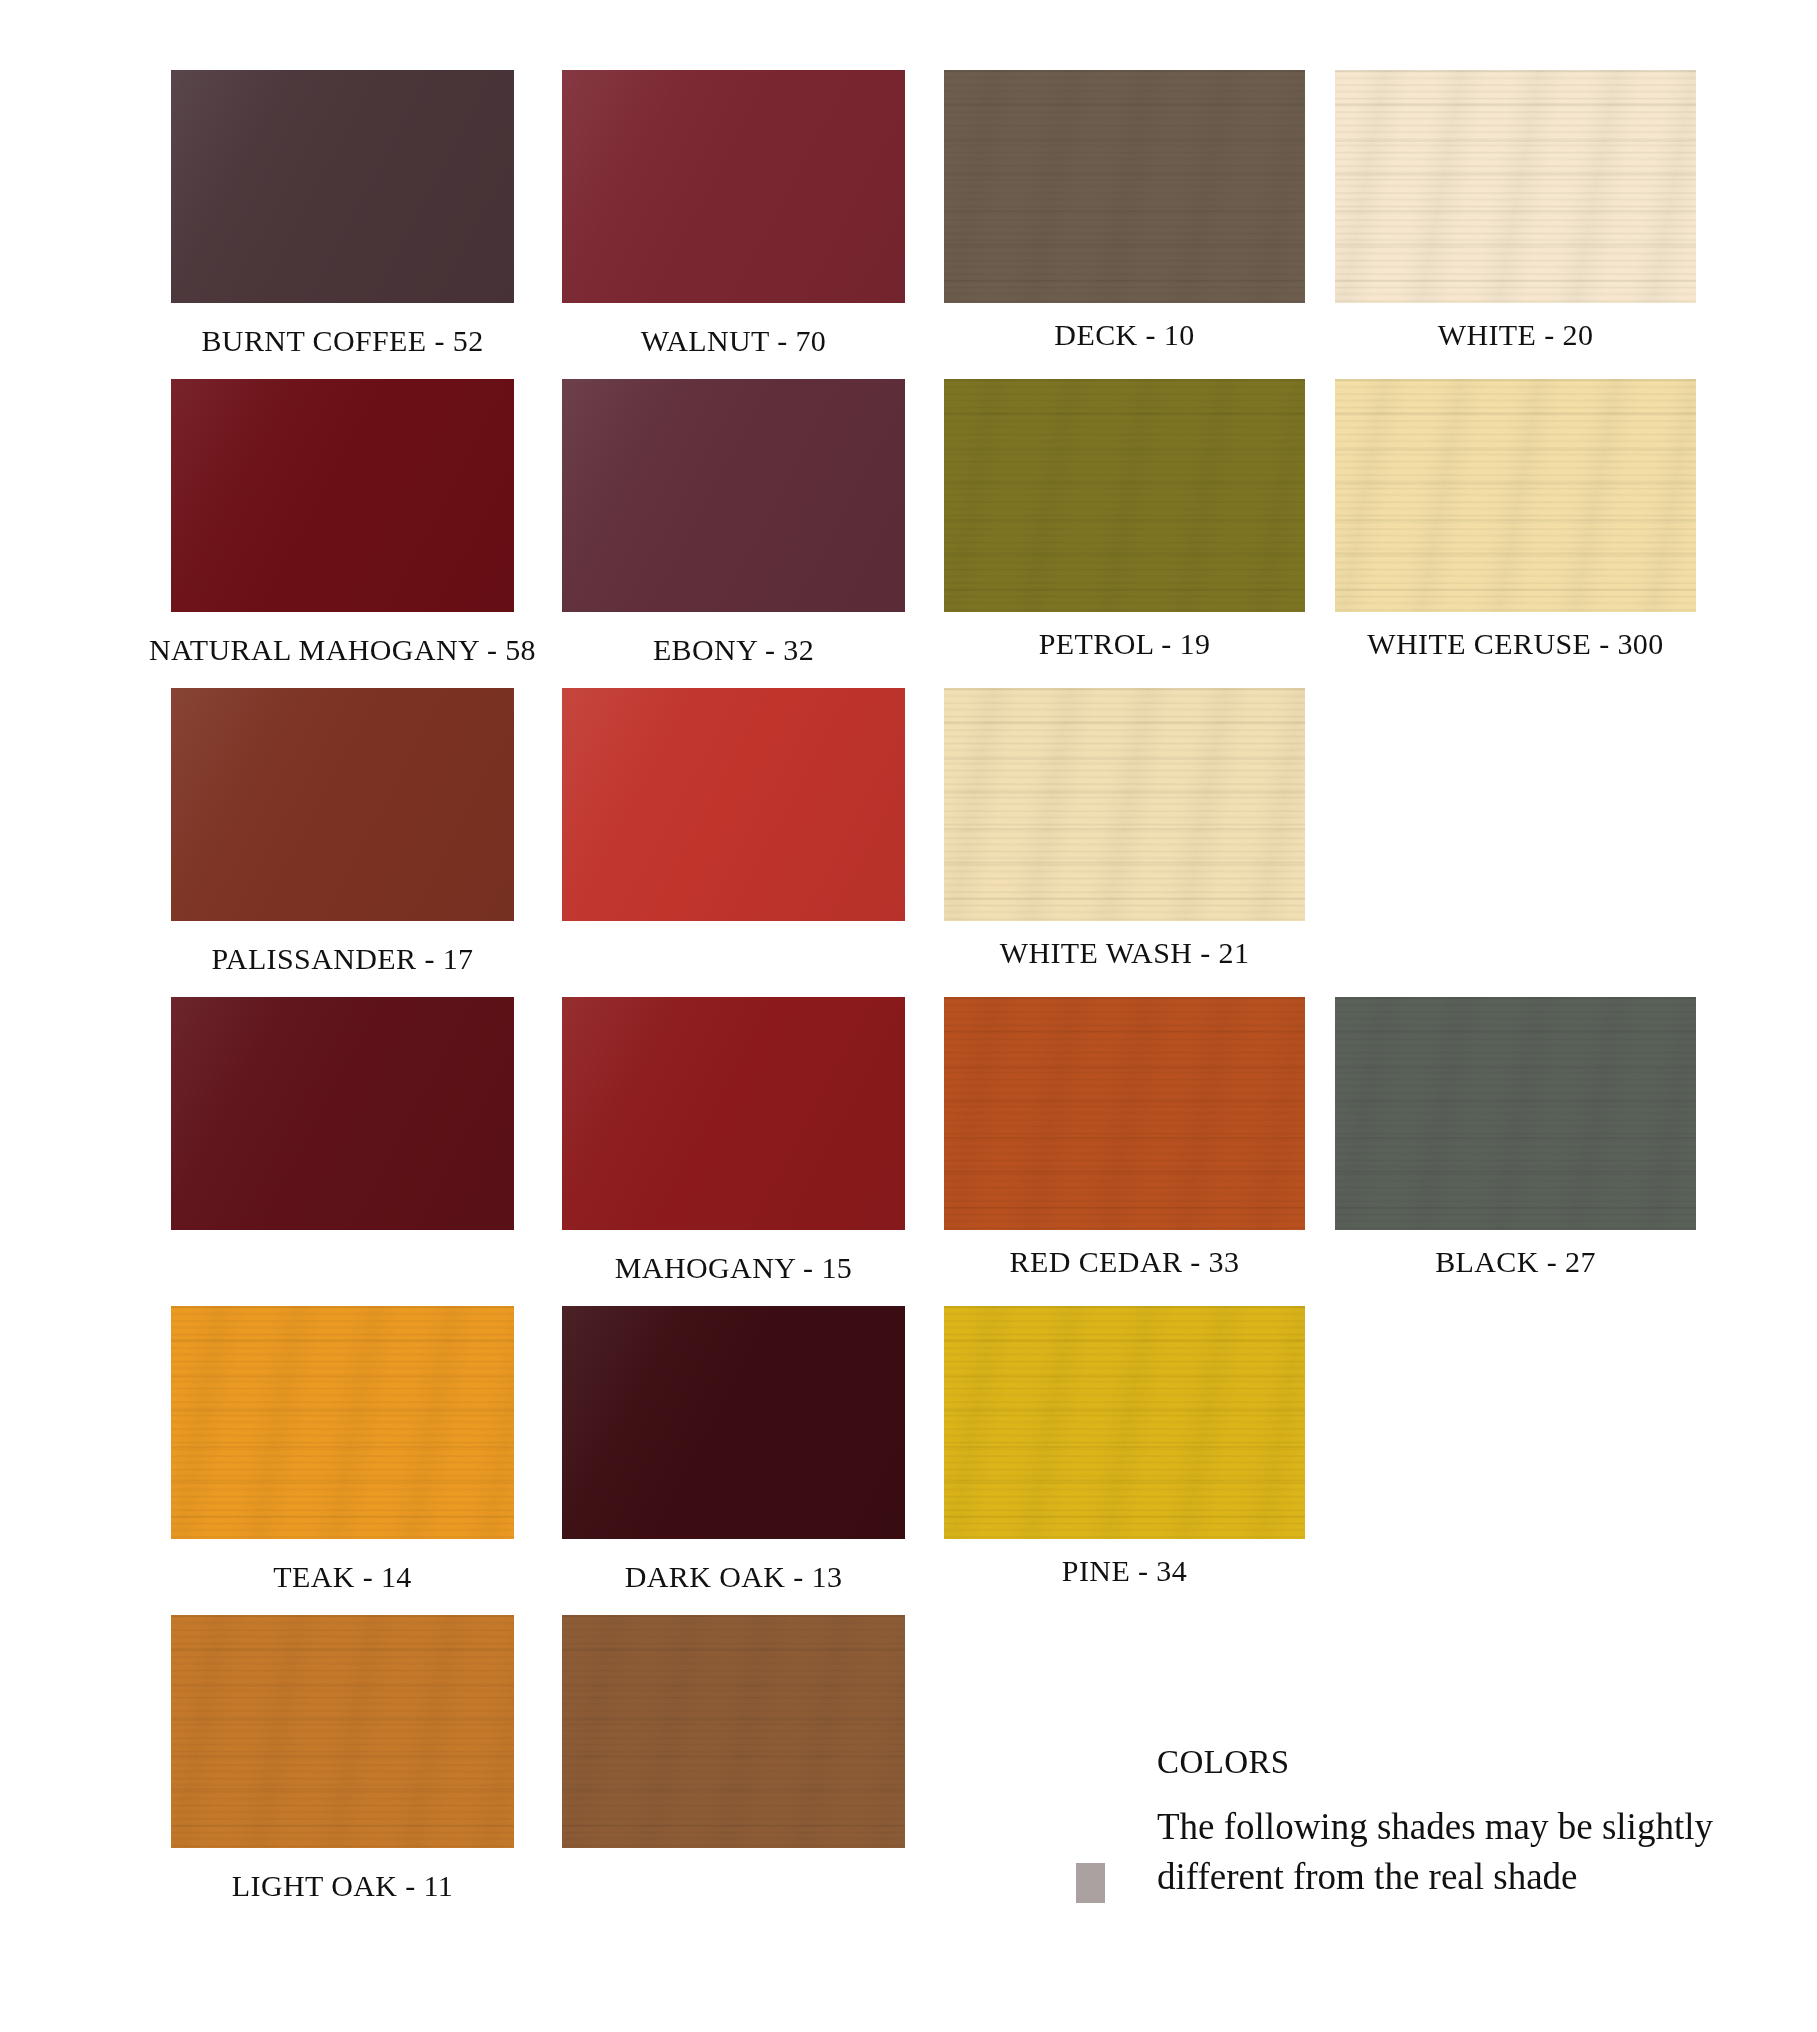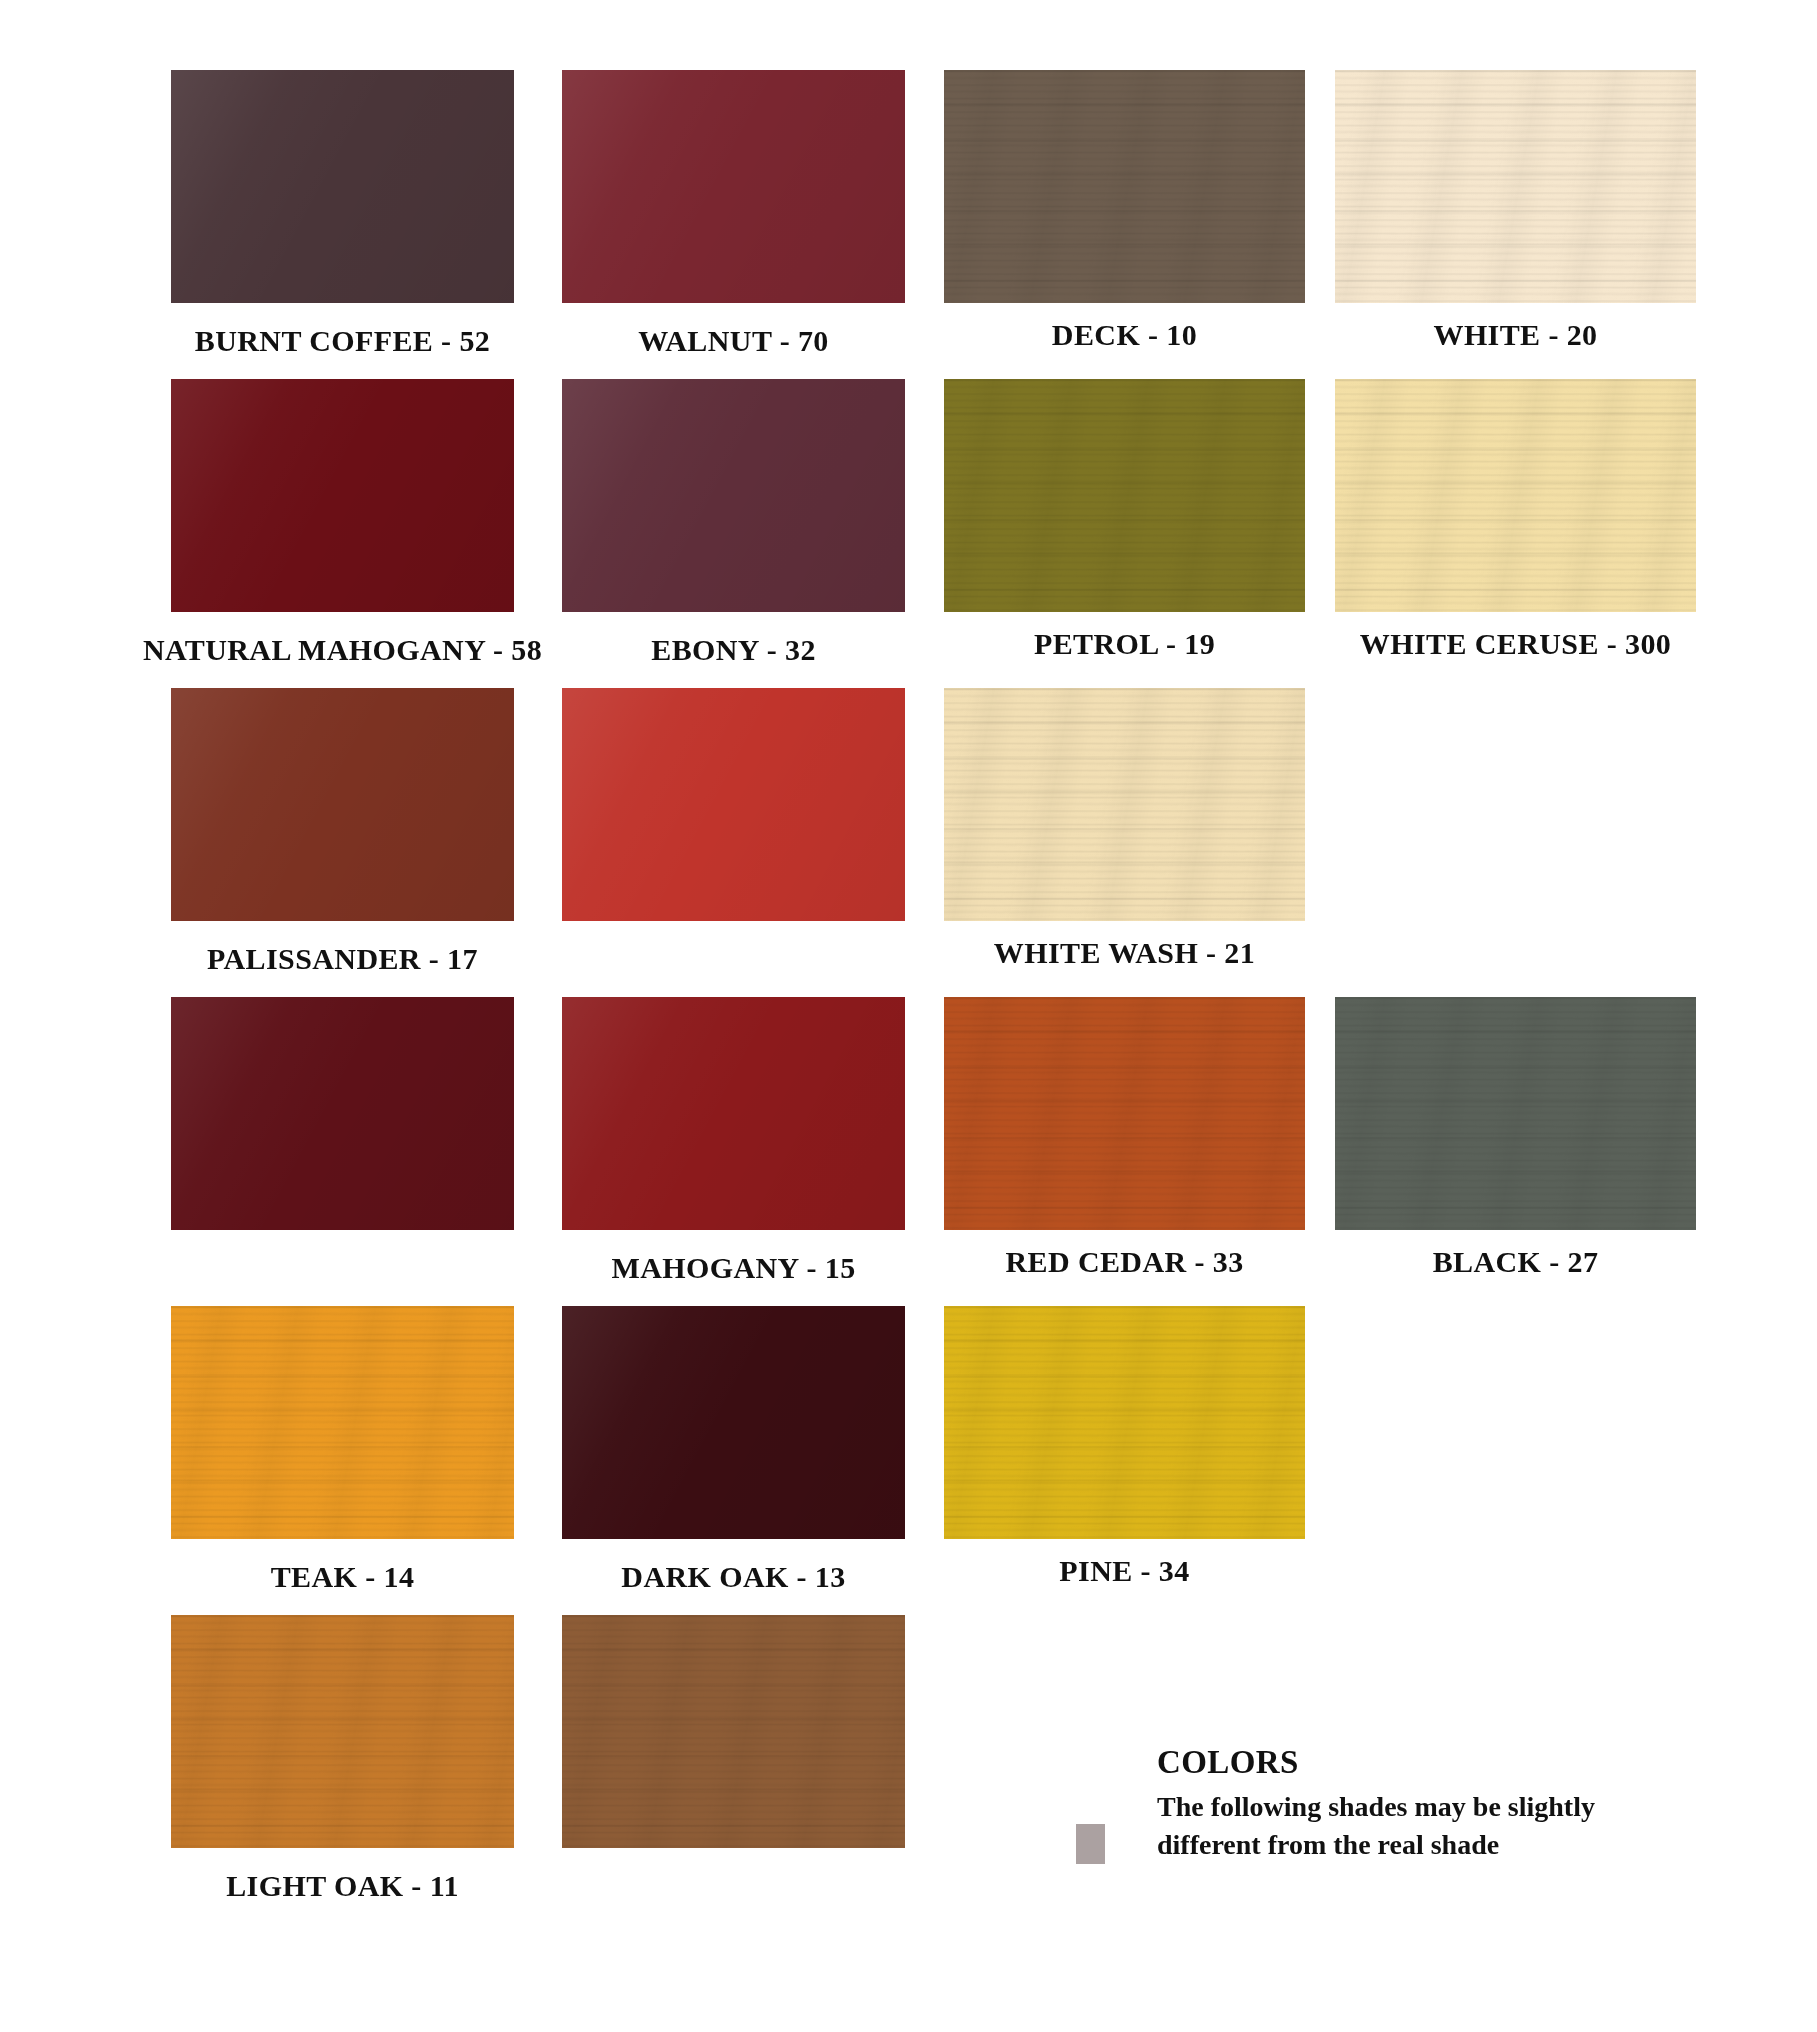--- a/index.html
+++ b/index.html
@@ -14,21 +14,20 @@
     font-family: "Liberation Serif", "DejaVu Serif", serif;
     color: #111111;
     position: relative;
     overflow: hidden;
   }
 
   #sheet {
     position: relative;
     width: 1818px;
     height: 1860px;
-    font-weight: bold;
   }
 
   
   .grid {
     position: absolute;
     left: 147px;
     top: 70px;
     width: 1564px;
   }
   .row {
@@ -145,24 +144,24 @@
   .legend-text {
     margin-left: 52px;
   }
   .legend-title {
     font-size: 33px;
     letter-spacing: 0.4px;
     line-height: 1.18;
     color: #111111;
   }
   .legend-note {
-    font-size: 28px;
+    font-size: 37px;
     line-height: 1.36;
     color: #111111;
-    margin-top: 6px;
+    margin-top: 20px;
   }
   .legend-note div { white-space: nowrap; }
 </style>
 </head>
 <body>
 
 <div id="sheet">
 
   <div class="grid" id="grid">
       <div class="row">

